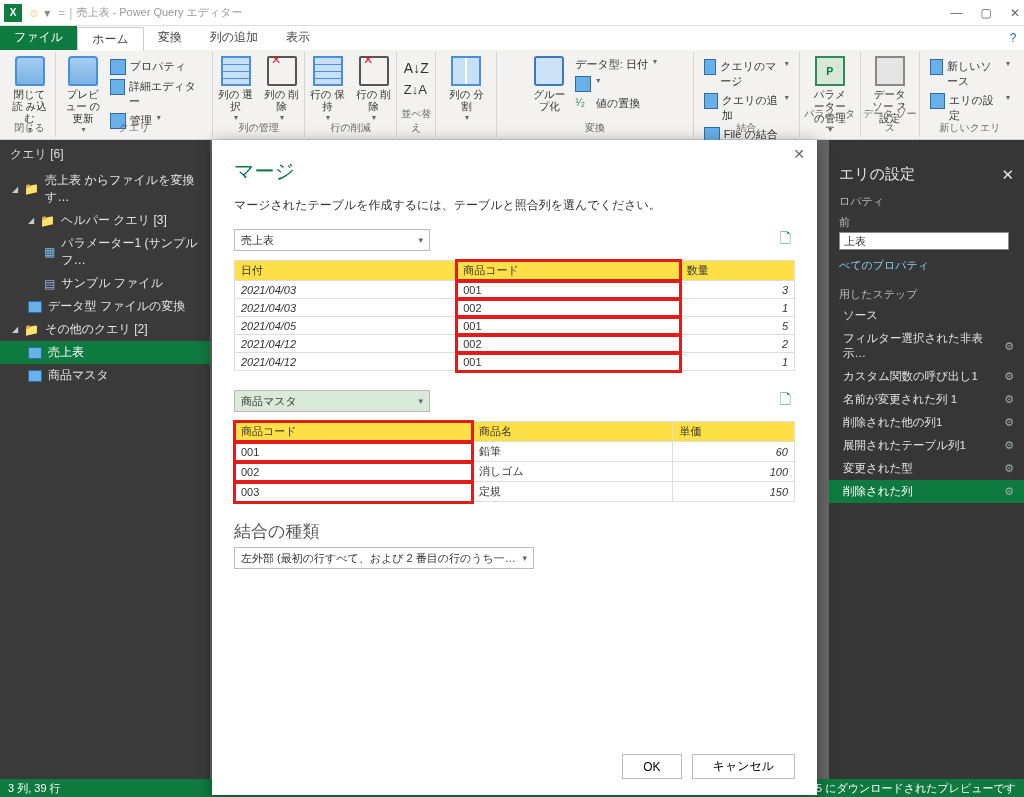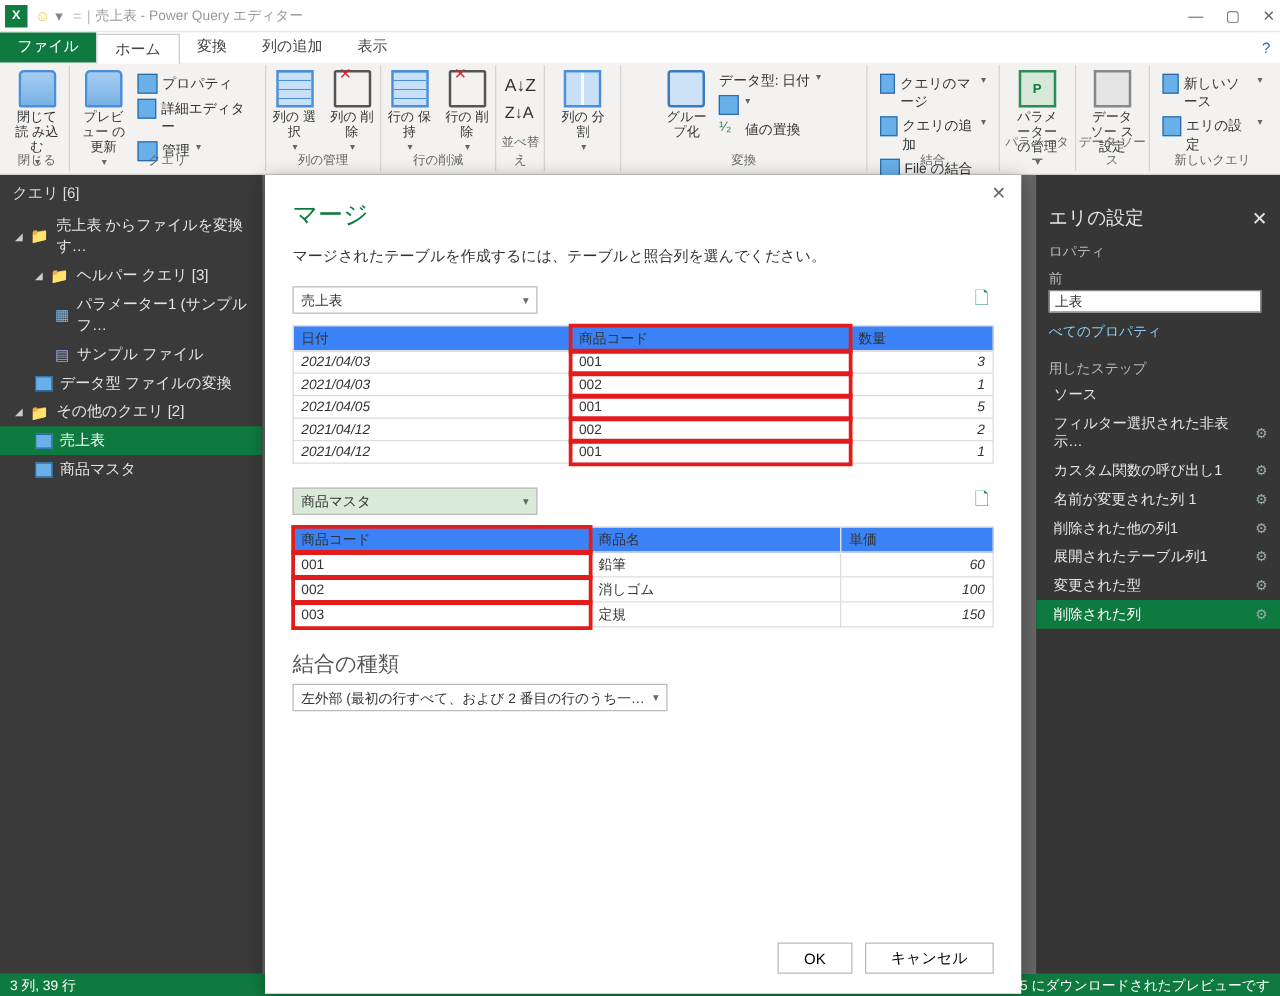--- a/index.html
+++ b/index.html
@@ -52,21 +52,21 @@
 .dialog { position:absolute; top:0; left:212px; width:605px; height:655px; background:#fff; box-shadow:0 2px 14px rgba(0,0,0,.35); z-index:50; padding:18px 22px; }
 .dialog .close { position:absolute; top:6px; right:12px; color:#666; cursor:pointer; font-size:14px; }
 .dialog h2 { color:#0f7a3f; font-size:20px; font-weight:normal; margin-bottom:12px; }
 .dialog .desc { font-size:12px; color:#333; margin-bottom:14px; }
 .combo { display:inline-flex; border:1px solid #bbb; min-width:196px; height:22px; align-items:center; padding:0 6px; font-size:11px; justify-content:space-between; background:#fff; cursor:pointer; }
 .combo.green { background:#d9ead8; }
 .combo .car { font-size:9px; color:#666; }
 .sheet-ico { float:right; color:#1a8f5a; font-size:14px; margin-right:4px; }
 .d-table { border:1px solid #ccc; width:100%; margin-top:8px; border-collapse:collapse; font-size:11px; }
 .d-table th,.d-table td { border:1px solid #ddd; padding:2px 6px; height:18px; }
-.d-table th { background:#3b82f6; font-weight:normal; text-align:left; }
+.d-table th { background:#fde047; font-weight:normal; text-align:left; }
 .d-table td.num { text-align:right; font-style:italic; }
 .d-table td.date { font-style:italic; }
 .hl-col { outline:3px solid #e21b1b; outline-offset:-1px; }
 .d-section { margin-bottom:18px; }
 .join-lbl { font-size:17px; color:#555; margin-top:12px; margin-bottom:4px; }
 .btn-row { position:absolute; bottom:16px; right:22px; display:flex; gap:10px; }
 .btn { border:1px solid #bbb; background:#fff; padding:3px 20px; font-size:12px; cursor:pointer; }
 
 .statusbar { height:18px; background:#0f7a3f; color:#fff; font-size:11px; display:flex; align-items:center; padding:0 8px; justify-content:space-between; }
 

